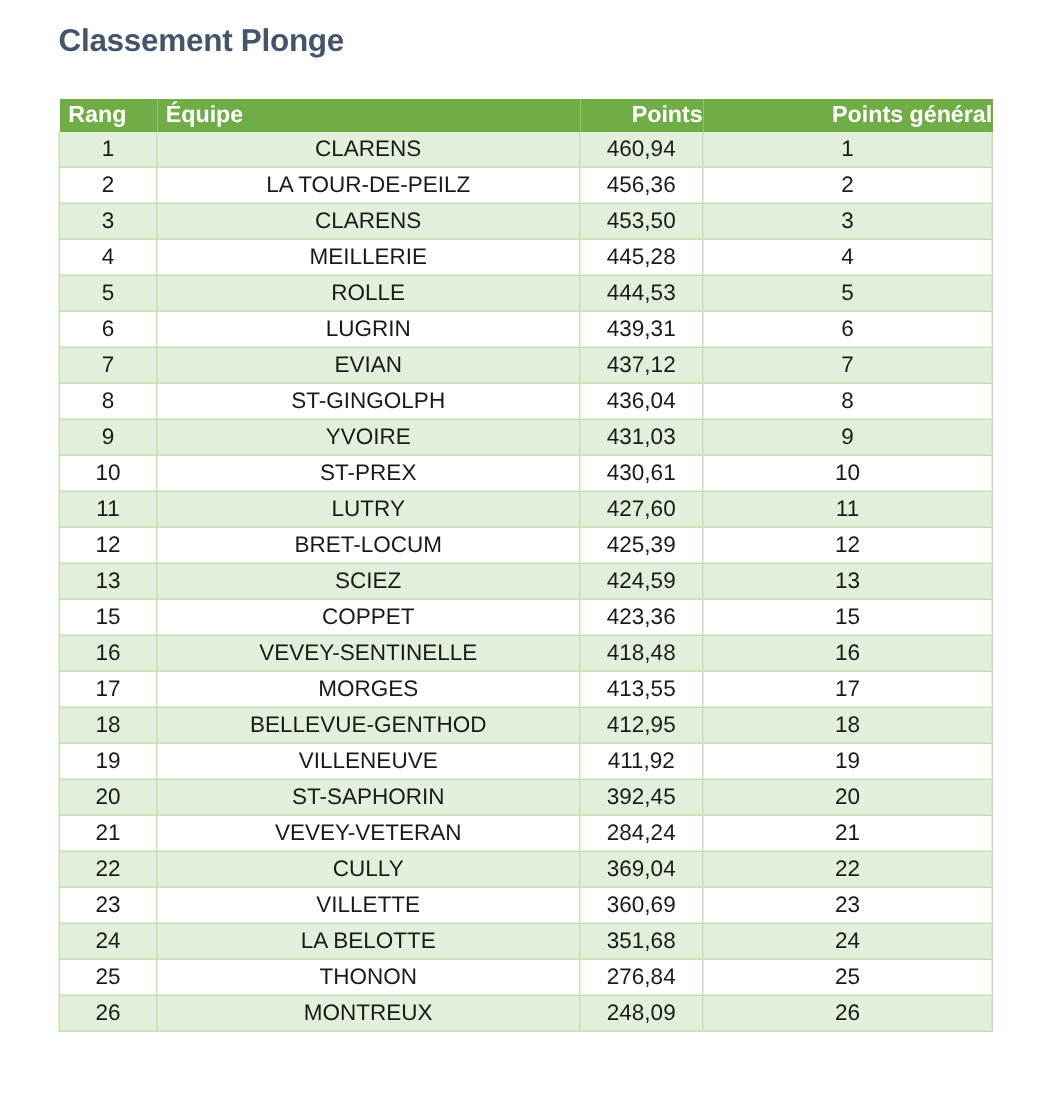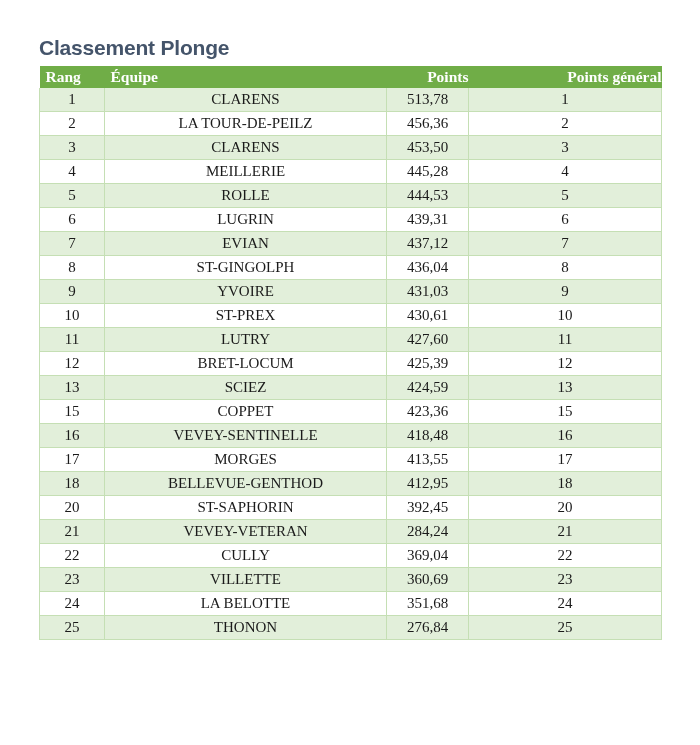--- a/index.html
+++ b/index.html
@@ -1,25 +1,25 @@
 <!DOCTYPE html>
 <html><head>
 <meta charset="utf-8">
 <style>
   html, body { margin: 0; padding: 0; background: #ffffff; }
   body { width: 700px; height: 745px; position: relative; overflow: hidden; font-family: "Liberation Sans", sans-serif; }
   .title {
-    position: absolute; left: 39px; top: 36px;
+    position: absolute; left: 39px; top: 16px;
     font-family: "Liberation Sans", sans-serif;
     font-weight: bold; font-size: 21px; color: #44546a; letter-spacing: -0.2px;
   }
   table {
     position: absolute; left: 39px; top: 66px;
     width: 622px; border-collapse: collapse; table-layout: fixed;
-    font-family: Liberation Serif, serif; font-size: 15px; color: #1a1a1a;
+    font-family: Liberation Sans, sans-serif; font-size: 15px; color: #1a1a1a;
   }
   col.c1 { width: 65px; }
   col.c2 { width: 282px; }
   col.c3 { width: 82px; }
   col.c4 { width: 193px; }
   thead th {
     background: #70ad47; color: #ffffff; font-weight: bold; font-size: 15.5px;
     height: 22px; padding: 0 0 0 6px; text-align: left; border: none;
   }
   thead th.h-points, thead th.h-general { text-align: right; }
@@ -50,21 +50,21 @@
       <th class="h-rang">Rang</th>
       <th class="h-equipe">Équipe</th>
       <th class="h-points">Points</th>
       <th class="h-general">Points général</th>
     </tr>
   </thead>
   <tbody id="rows">
       <tr>
         <td>1</td>
         <td>CLARENS</td>
-        <td>513,78</td>
+        <td>460,94</td>
         <td>1</td>
       </tr>
       <tr>
         <td>2</td>
         <td>LA TOUR-DE-PEILZ</td>
         <td>456,36</td>
         <td>2</td>
       </tr>
       <tr>
         <td>3</td>
@@ -150,20 +150,26 @@
         <td>413,55</td>
         <td>17</td>
       </tr>
       <tr>
         <td>18</td>
         <td>BELLEVUE-GENTHOD</td>
         <td>412,95</td>
         <td>18</td>
       </tr>
       <tr>
+        <td>19</td>
+        <td>VILLENEUVE</td>
+        <td>411,92</td>
+        <td>19</td>
+      </tr>
+      <tr>
         <td>20</td>
         <td>ST-SAPHORIN</td>
         <td>392,45</td>
         <td>20</td>
       </tr>
       <tr>
         <td>21</td>
         <td>VEVEY-VETERAN</td>
         <td>284,24</td>
         <td>21</td>
@@ -185,14 +191,20 @@
         <td>LA BELOTTE</td>
         <td>351,68</td>
         <td>24</td>
       </tr>
       <tr>
         <td>25</td>
         <td>THONON</td>
         <td>276,84</td>
         <td>25</td>
       </tr>
+      <tr>
+        <td>26</td>
+        <td>MONTREUX</td>
+        <td>248,09</td>
+        <td>26</td>
+      </tr>
     </tbody>
 </table>
 
 </body></html>

